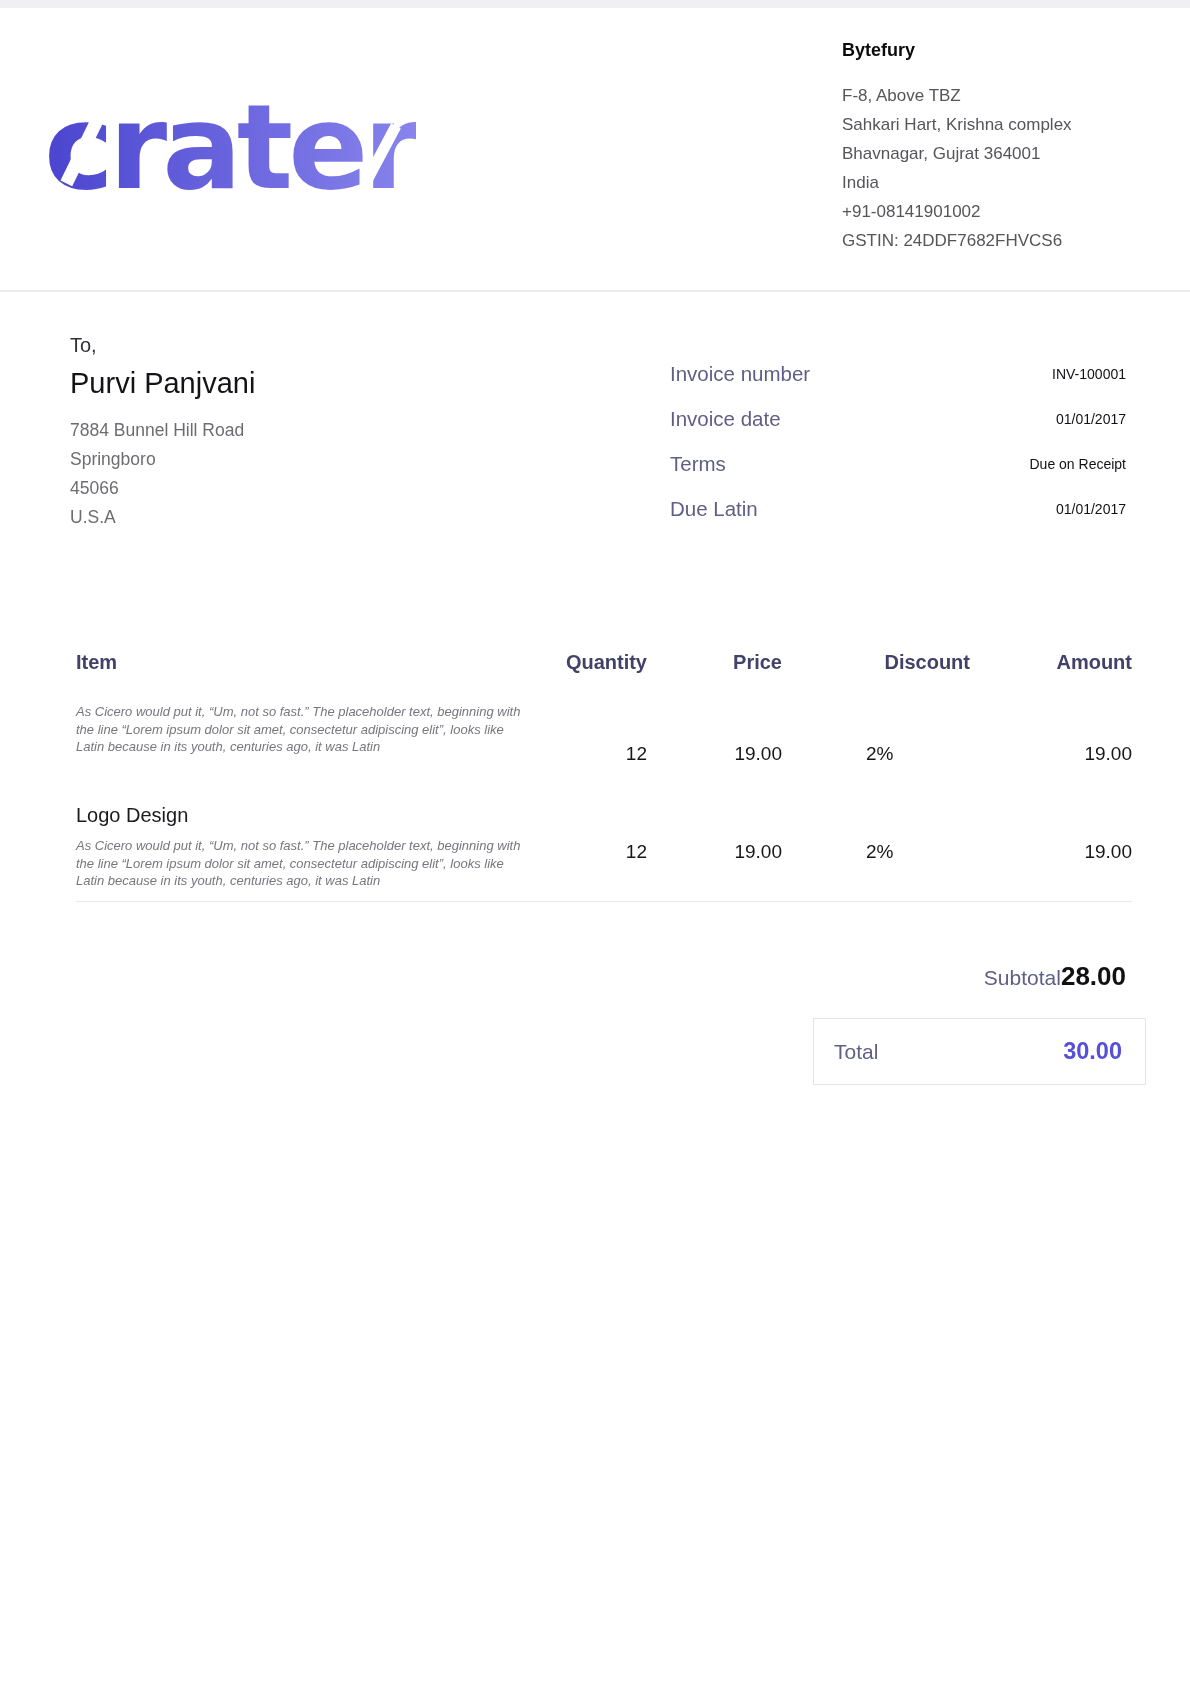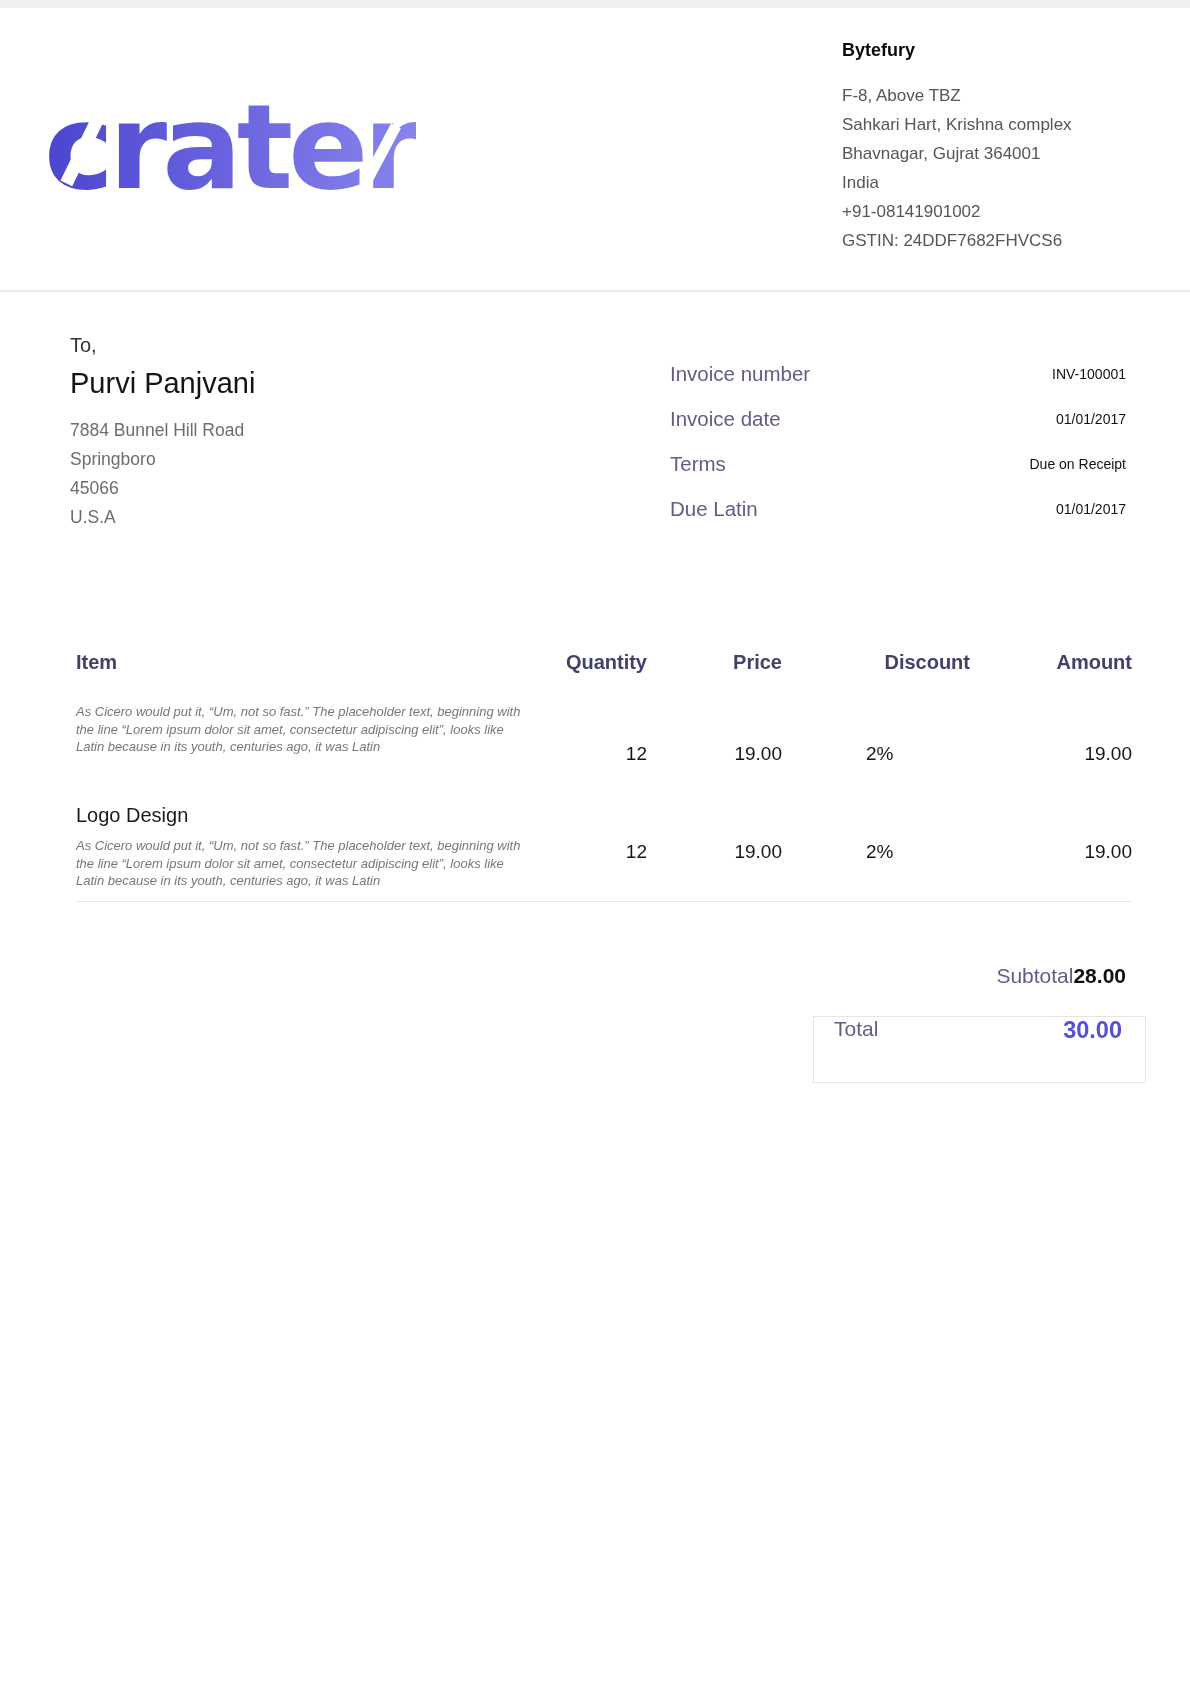--- a/index.html
+++ b/index.html
@@ -51,25 +51,25 @@
   .item-title { font-size:20px; color:#1b1b1f; line-height:28px; margin-bottom:8px; }
   .item-desc { width:452px; font-size:13px; line-height:17.6px; color:#76767e;font-style:italic; }
   .val { font-size:19px; color:#17171a; padding-top:40px; }
   .val.discount { text-align:left; padding-left:84px; }
   .row-sep { border:none; border-top:1px solid #e4e8f4; margin-top:11px; }
 
   
   .totals { position:absolute; left:813px; top:962px; width:333px; }
   .t-row { display:flex; justify-content:flex-end; align-items:baseline; padding:0 20px; margin-bottom:16px; }
   .t-label { font-size:21px; color:#5e5e87; line-height:28px; }
-  .t-value { font-size:21px; font-weight:700; color:#111114; line-height:28px; }
+  .t-value { font-size:26px; font-weight:700; color:#111114; line-height:28px; }
   .total-box {
     margin-top:26px; height:67px; width:333px;
     border:1px solid #e4e4e9; background:#ffffff;
-    display:flex; justify-content:space-between; 
+    display:flex; justify-content:space-between; align-items:center;
     padding:0 23px 0 20px;
   }
   .total-label { font-size:21px; color:#5f5f87; }
   .total-value { font-size:23.5px; font-weight:700; color:#564fd8; }
 </style>
 </head>
 <body>
 
 <div class="page">
   <div class="top-strip"></div>

